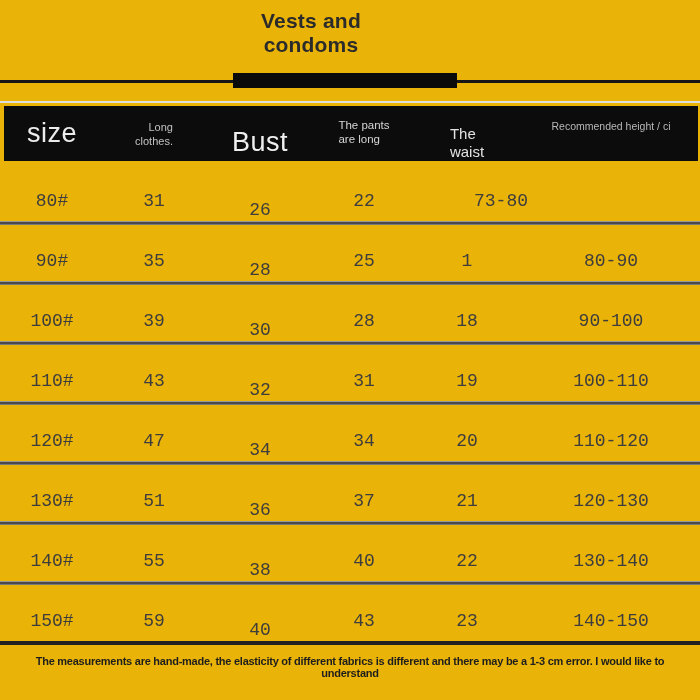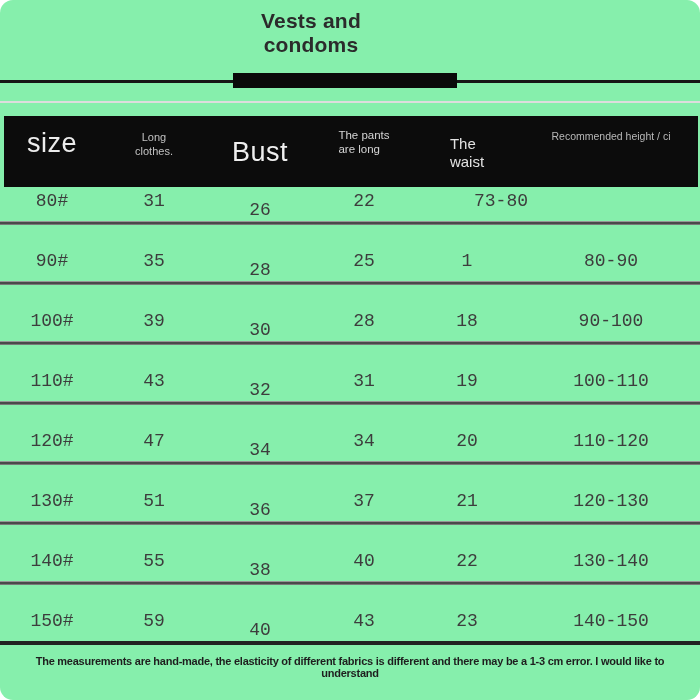--- a/index.html
+++ b/index.html
@@ -1,42 +1,41 @@
 <!DOCTYPE html>
 <html><head>
 <meta charset="utf-8">
 <style>
   html,body{margin:0;padding:0;background:#ffffff;}
   .page{
-    position:relative;width:700px;height:700px;background:#86efac;overflow:hidden;
+    position:relative;width:700px;height:700px;background:#eab308;overflow:hidden;
     font-family:"Liberation Sans", sans-serif;
-    border-radius:13px;
   }
   
   .title{
     position:absolute;top:9px;left:0;right:78px;
     text-align:center;font-size:21px;line-height:24px;font-weight:600;
     color:#2b2b2b;letter-spacing:.2px;
   }
   
   .title-rule{position:absolute;top:80px;left:0;width:700px;height:3px;background:#161616;}
   .title-rule-thick{position:absolute;top:73px;left:233px;width:224px;height:15px;background:#0a0a0a;}
   .hairline{position:absolute;top:101px;left:0;width:700px;height:2px;background:#dddddd;}
   
   .cols{display:flex;width:700px;}
   .c1{width:104px;}.c2{width:100px;}.c3{width:112px;margin-top:18px;}.c4{width:96px;}.c5{width:110px;}.c6{width:178px;}
   .cell{display:flex;align-items:center;justify-content:center;text-align:center;}
   
   .thead{
-    position:absolute;top:116px;left:4px;right:2px;height:71px;
+    position:absolute;top:106px;left:4px;right:2px;height:55px;
     background:#0c0c0c;overflow:hidden;
   }
   .thead .cols{margin-left:-4px;height:55px;}
   .h-size{font-size:27px;color:#ececec;letter-spacing:.5px;}
-  .h-small{font-size:11px;line-height:14px;color:#c2c2c2;text-align:center;justify-content:center;}
+  .h-small{font-size:11px;line-height:14px;color:#c2c2c2;text-align:right;justify-content:center;}
   .h-bust{font-size:27px;color:#efefef;letter-spacing:.5px;}
   .h-pants{font-size:11.5px;line-height:14px;color:#d5d5d5;text-align:left;padding-bottom:4px;}
   .h-waist{font-size:15px;line-height:18px;color:#e2e2e2;text-align:left;align-items:flex-end;}
   .h-rec{font-size:10.5px;color:#b8b8b8;align-items:flex-start;padding-top:14px;}
   .hline{display:block;}
   
   .tbody{position:absolute;top:165px;left:0;width:700px;}
   .trow{height:56px;font-family:"Liberation Mono","DejaVu Sans Mono",monospace;
         font-size:18px;color:#3d3d3d;}
   .trow .cell{padding-top:16px;}

